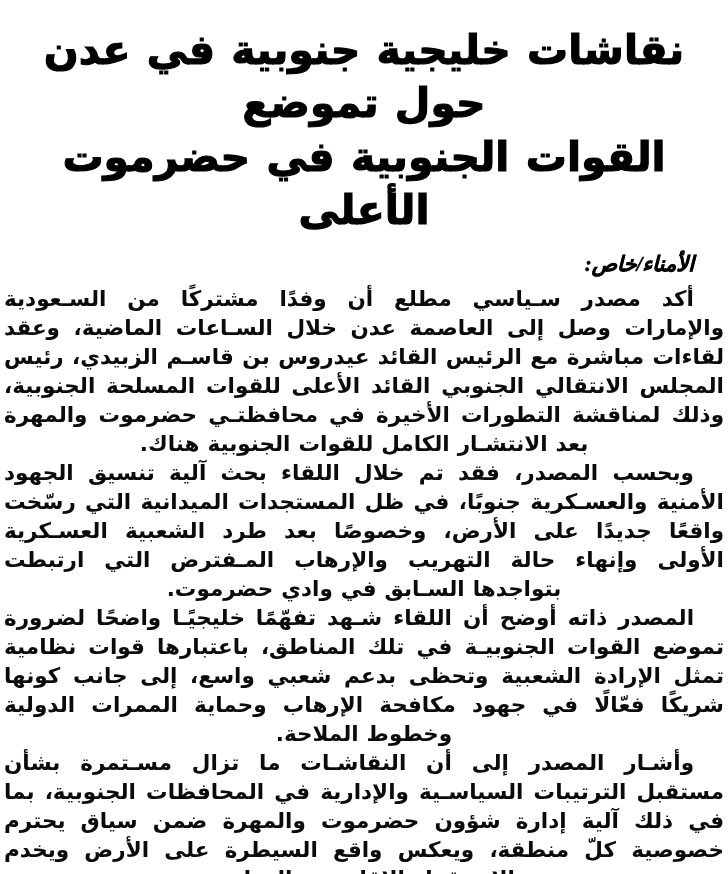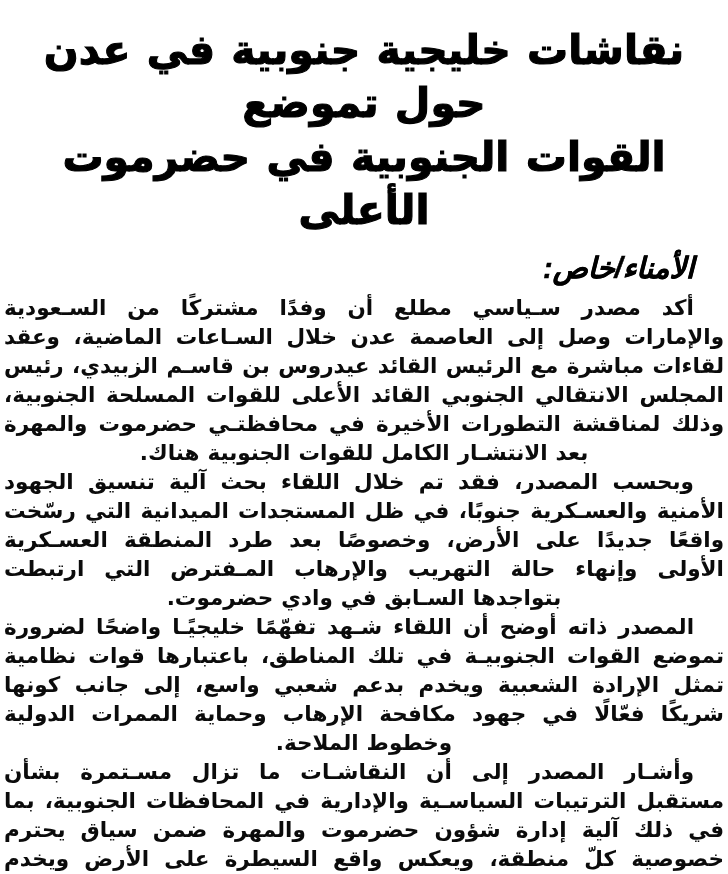--- a/index.html
+++ b/index.html
@@ -45,24 +45,24 @@
   }
 
   
   .byline-row {
     padding: 16px 34px 0 30px;
     text-align: right;
     direction: rtl;
   }
   .byline {
     display: inline-block;
-    font-family: Liberation Sans, sans-serif;
+    font-family: Liberation Serif, serif;
     font-weight: 700;
     font-style: italic;
-    font-size: 29px;
+    font-size: 21px;
     line-height: 1.1;
     color: #000000;
     -webkit-text-stroke: 0.5px #000000;
   }
 
   
   .article-body {
     padding: 8px 4px 0 4px;
     direction: rtl;
   }
@@ -94,18 +94,18 @@
     <span class="hl-line">نقاشات خليجية جنوبية في عدن حول تموضع</span>
     <span class="hl-line">القوات الجنوبية في حضرموت الأعلى</span>
   </h1>
 
   <div class="byline-row">
     <span class="byline">الأمناء/خاص:</span>
   </div>
 
   <div class="article-body">
     <p class="para">أكد مصدر سـياسي مطلع أن وفدًا مشتركًا من السـعودية والإمارات وصل إلى العاصمة عدن خلال السـاعات الماضية، وعقد لقاءات مباشرة مع الرئيس القائد عيدروس بن قاسـم الزبيدي، رئيس المجلس الانتقالي الجنوبي القائد الأعلى للقوات المسلحة الجنوبية، وذلك لمناقشة التطورات الأخيرة في محافظتـي حضرموت والمهرة بعد الانتشـار الكامل للقوات الجنوبية هناك.</p>
-    <p class="para">وبحسب المصدر، فقد تم خلال اللقاء بحث آلية تنسيق الجهود الأمنية والعسـكرية جنوبًا، في ظل المستجدات الميدانية التي رسّخت واقعًا جديدًا على الأرض، وخصوصًا بعد طرد المنطقة العسـكرية الأولى وإنهاء حالة التهريب والإرهاب المـفترض التي ارتبطت بتواجدها السـابق في وادي حضرموت.</p>
-    <p class="para">المصدر ذاته أوضح أن اللقاء شـهد تفهّمًا خليجيًـا واضحًا لضرورة تموضع القوات الجنوبيـة في تلك المناطق، باعتبارها قوات نظامية تمثل الإرادة الشعبية ويخدم بدعم شعبي واسع، إلى جانب كونها شريكًا فعّالًا في جهود مكافحة الإرهاب وحماية الممرات الدولية وخطوط الملاحة.</p>
+    <p class="para">وبحسب المصدر، فقد تم خلال اللقاء بحث آلية تنسيق الجهود الأمنية والعسـكرية جنوبًا، في ظل المستجدات الميدانية التي رسّخت واقعًا جديدًا على الأرض، وخصوصًا بعد طرد الشعبية العسـكرية الأولى وإنهاء حالة التهريب والإرهاب المـفترض التي ارتبطت بتواجدها السـابق في وادي حضرموت.</p>
+    <p class="para">المصدر ذاته أوضح أن اللقاء شـهد تفهّمًا خليجيًـا واضحًا لضرورة تموضع القوات الجنوبيـة في تلك المناطق، باعتبارها قوات نظامية تمثل الإرادة الشعبية وتحظى بدعم شعبي واسع، إلى جانب كونها شريكًا فعّالًا في جهود مكافحة الإرهاب وحماية الممرات الدولية وخطوط الملاحة.</p>
     <p class="para">وأشـار المصدر إلى أن النقاشـات ما تزال مسـتمرة بشأن مستقبل الترتيبات السياسـية والإدارية في المحافظات الجنوبية، بما في ذلك آلية إدارة شؤون حضرموت والمهرة ضمن سياق يحترم خصوصية كلّ منطقة، ويعكس واقع السيطرة على الأرض ويخدم الاستقرار الإقليمي والدولي.</p>
   </div>
 
 </div>
 
 </body></html>

